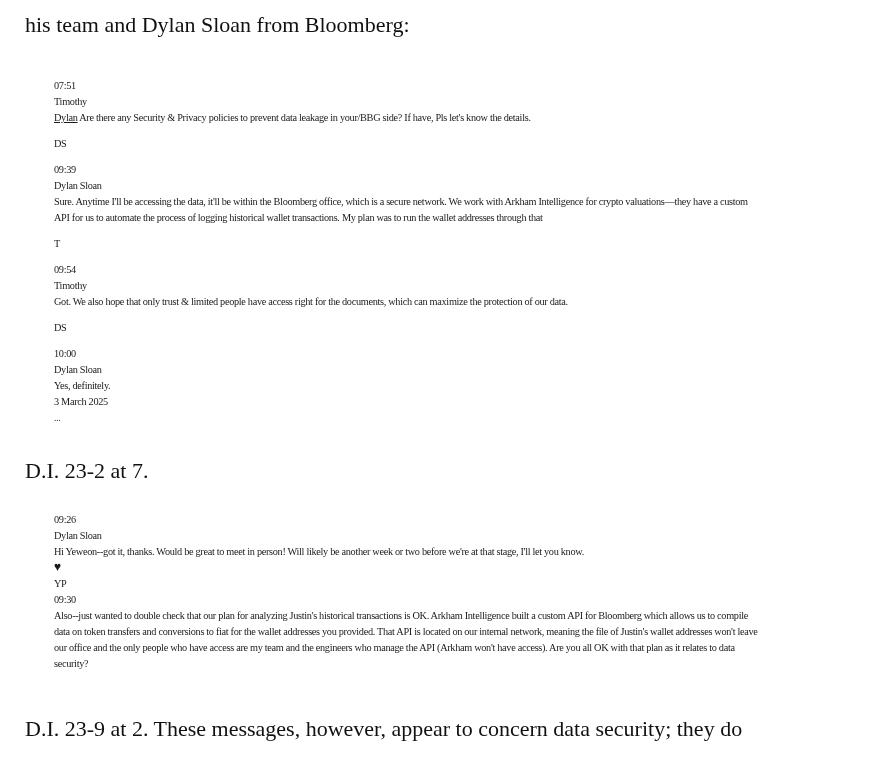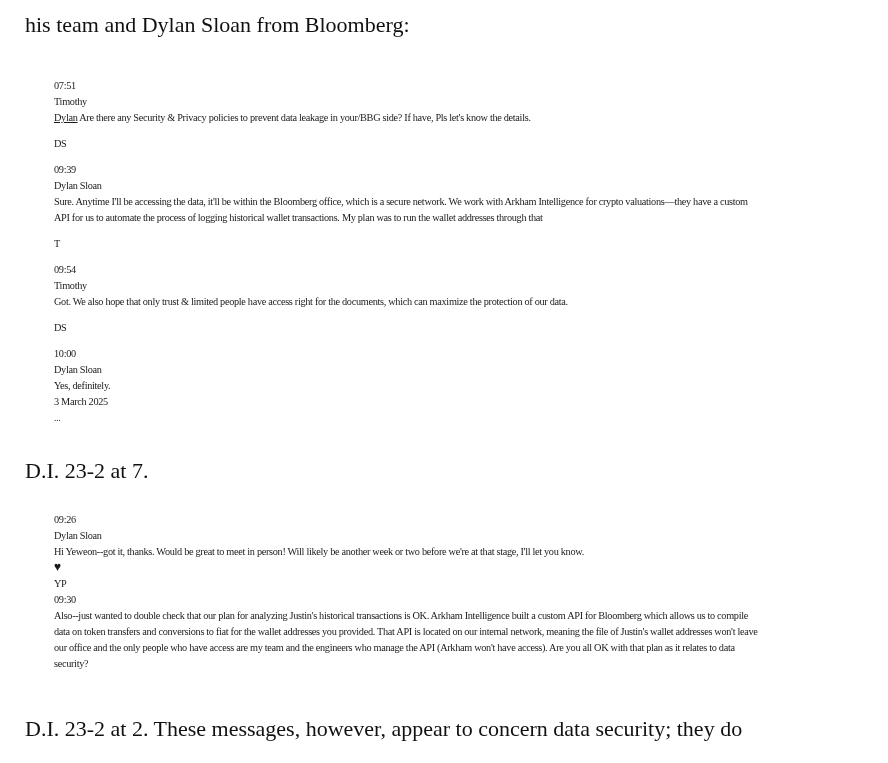--- a/index.html
+++ b/index.html
@@ -64,13 +64,13 @@
   <span class="line">Hi Yeweon--got it, thanks. Would be great to meet in person! Will likely be another week or two before we're at that stage, I'll let you know.</span>
   <span class="heart">♥</span>
   <span class="line">YP</span>
   <span class="line">09:30</span>
   <span class="line">Also--just wanted to double check that our plan for analyzing Justin's historical transactions is OK. Arkham Intelligence built a custom API for Bloomberg which allows us to compile</span>
   <span class="line">data on token transfers and conversions to fiat for the wallet addresses you provided. That API is located on our internal network, meaning the file of Justin's wallet addresses won't leave</span>
   <span class="line">our office and the only people who have access are my team and the engineers who manage the API (Arkham won't have access). Are you all OK with that plan as it relates to data</span>
   <span class="line">security?</span>
 </div>
 
-<div class="para" style="top:716px;">D.I. 23-2 at 2.  These messages, however, appear to concern data security; they do</div>
+<div class="para" style="top:716px;">D.I. 23-9 at 2.  These messages, however, appear to concern data security; they do</div>
 
 </body></html>

